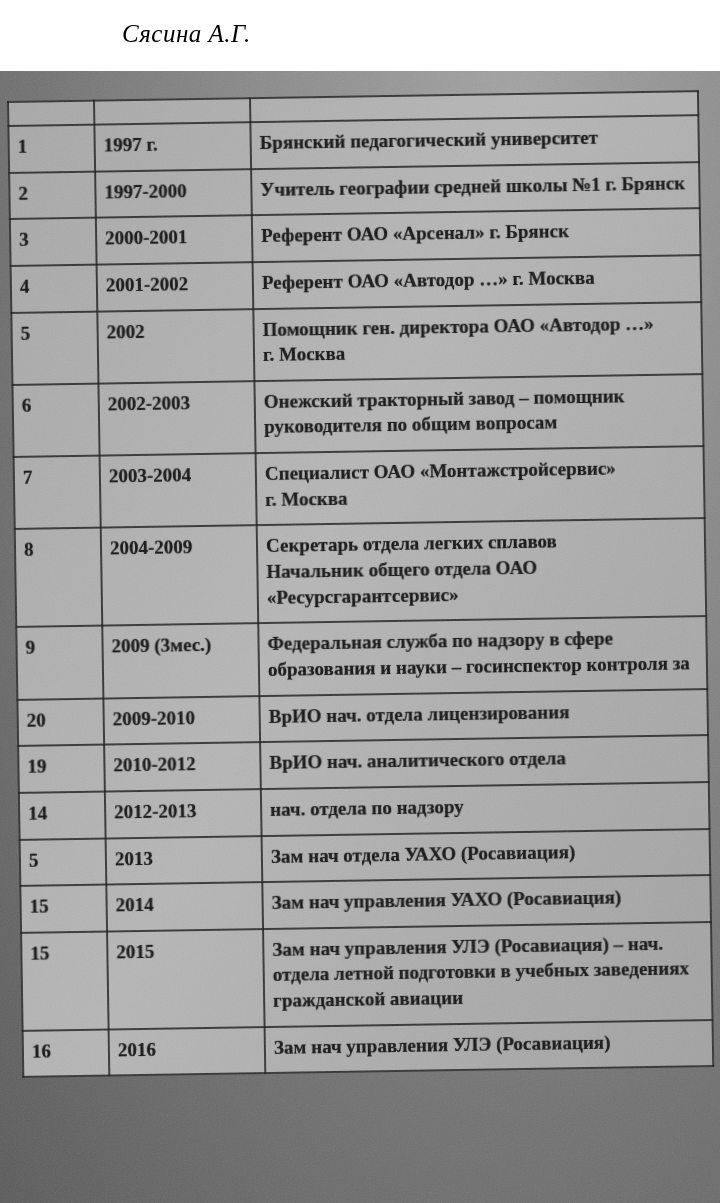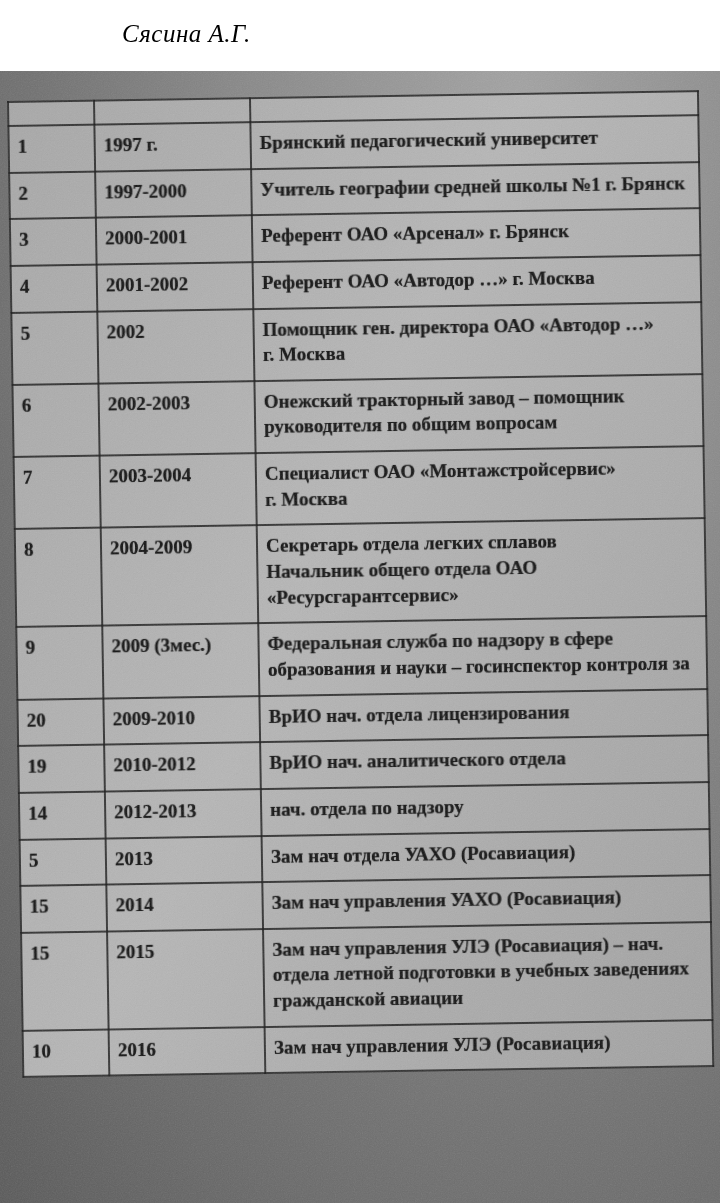--- a/index.html
+++ b/index.html
@@ -164,21 +164,21 @@
     <td class="c3">Зам нач управления УАХО (Росавиация)</td>
   </tr>
           <tr class="data-row">
     <td class="c1">15</td>
     <td class="c2">2015</td>
     <td class="c3">Зам нач управления УЛЭ (Росавиация) – нач.
 отдела летной подготовки в учебных заведениях
 гражданской авиации</td>
   </tr>
           <tr class="data-row">
-    <td class="c1">10</td>
+    <td class="c1">16</td>
     <td class="c2">2016</td>
     <td class="c3">Зам нач управления УЛЭ (Росавиация)</td>
   </tr>
         </tbody>
     </table>
 
     <svg class="grain" width="720" height="1132" xmlns="http://www.w3.org/2000/svg">
       <filter id="grainFilter">
         <feTurbulence type="fractalNoise" baseFrequency="0.85" numOctaves="2" stitchTiles="stitch"></feTurbulence>
         <feColorMatrix type="saturate" values="0"></feColorMatrix>

